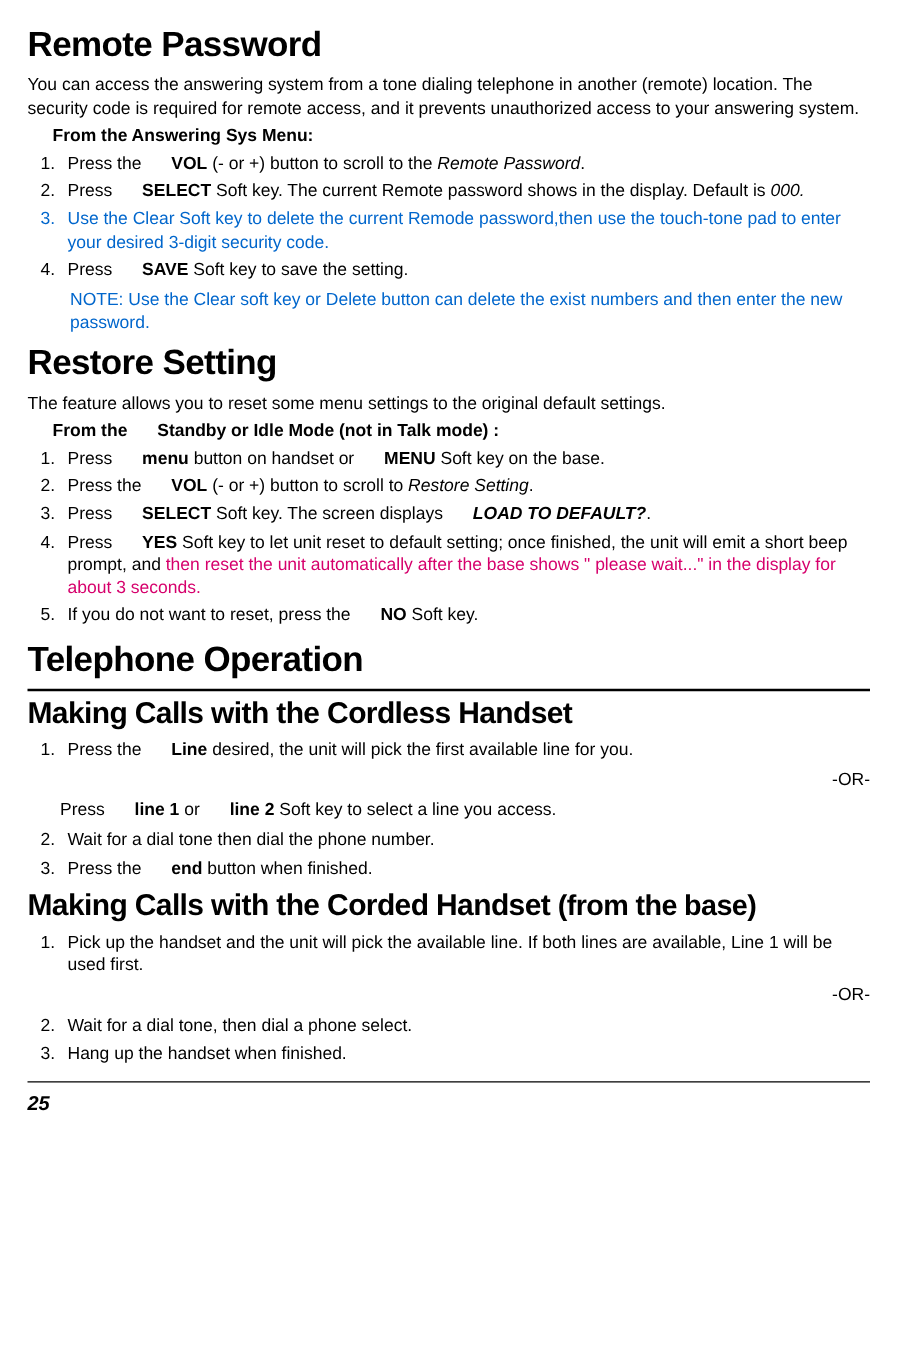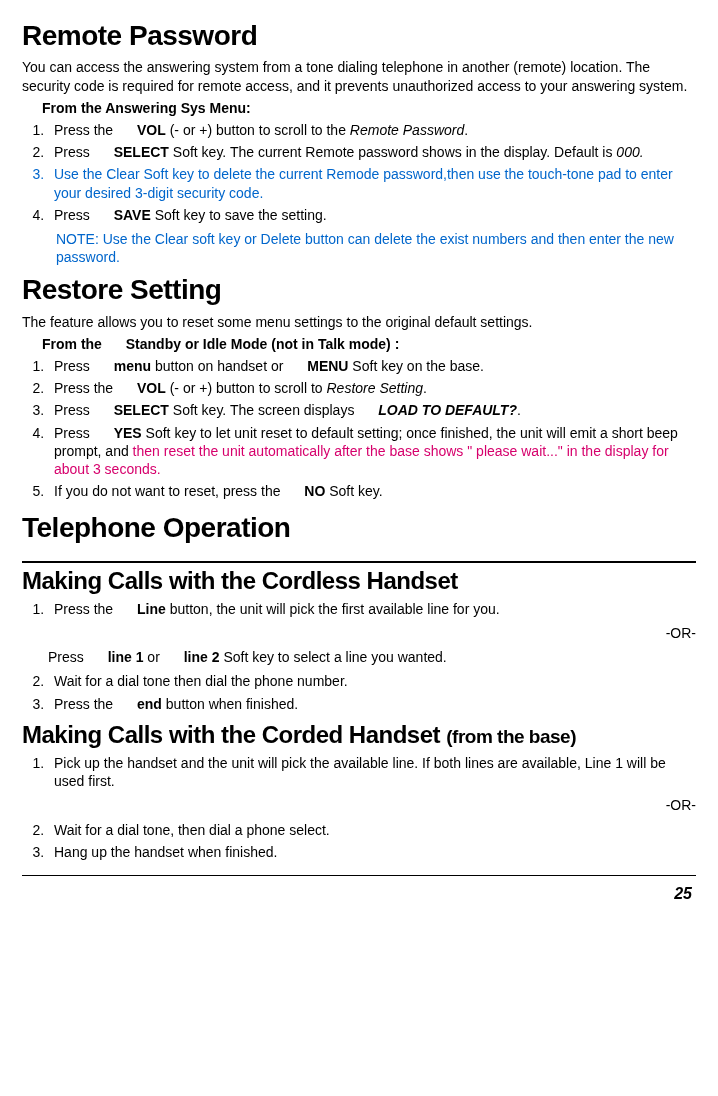--- a/index.html
+++ b/index.html
@@ -24,21 +24,21 @@
     font-weight: bold;
     margin: 2px 0 4px 0;
     font-stretch: condensed;
     letter-spacing: -0.5px;
   }
   .section-head {
     font-size: 28px;
     font-weight: bold;
     border-bottom: 2px solid #000;
     margin: 10px 0 2px 0;
-    padding-bottom: 14px;
+    padding-bottom: 4px;
     letter-spacing: -0.5px;
   }
   p {
     margin: 4px 0;
   }
   ol {
     margin: 2px 0 6px 0;
     padding-left: 26px;
   }
   li {
@@ -75,28 +75,28 @@
     margin-left: 20px;
     margin-top: 6px;
     margin-bottom: 6px;
   }
   .footer-line {
     border-top: 1px solid #000;
     margin-top: 14px;
     padding-top: 6px;
   }
   .page-num {
-    text-align: right;
+    text-align: left;
     font-weight: bold;
     font-style: italic;
     font-size: 16px;
     margin: 2px 4px 0 0;
   }
   .from-base {
-    font-size: 19px;
+    font-size: 23px;
   }
 </style>
 </head>
 <body>
 
 <h1>Remote Password</h1>
 <p>You can access the answering system from a tone dialing telephone in another (remote) location. The security code is required for remote access, and it prevents unauthorized access to your answering system.</p>
 <p class="bold">From the Answering Sys Menu:</p>
 <ol>
   <li>
@@ -133,24 +133,24 @@
   <li>
     <span>If you do not want to reset, press the </span><span class="bold">NO</span><span> Soft key.</span>
   </li>
 </ol>
 
 <div class="section-head">Telephone Operation</div>
 
 <h2>Making Calls with the Cordless Handset</h2>
 <ol>
   <li>
-    <span>Press the </span><span class="bold">Line</span><span> button, the unit will pick the first available line for you.</span>
+    <span>Press the </span><span class="bold">Line</span><span> desired, the unit will pick the first available line for you.</span>
     <p class="or">-OR-</p>
     <p class="sub" style="margin-left:-6px;">
-      <span>Press </span><span class="bold">line 1</span><span> or </span><span class="bold">line 2</span><span> Soft key to select a line you wanted.</span>
+      <span>Press </span><span class="bold">line 1</span><span> or </span><span class="bold">line 2</span><span> Soft key to select a line you access.</span>
     </p>
   </li>
   <li>Wait for a dial tone then dial the phone number.</li>
   <li>
     <span>Press the </span><span class="bold">end</span><span> button when finished.</span>
   </li>
 </ol>
 
 <h2>
   <span>Making Calls with the Corded Handset </span><span class="from-base">(from the base)</span>

